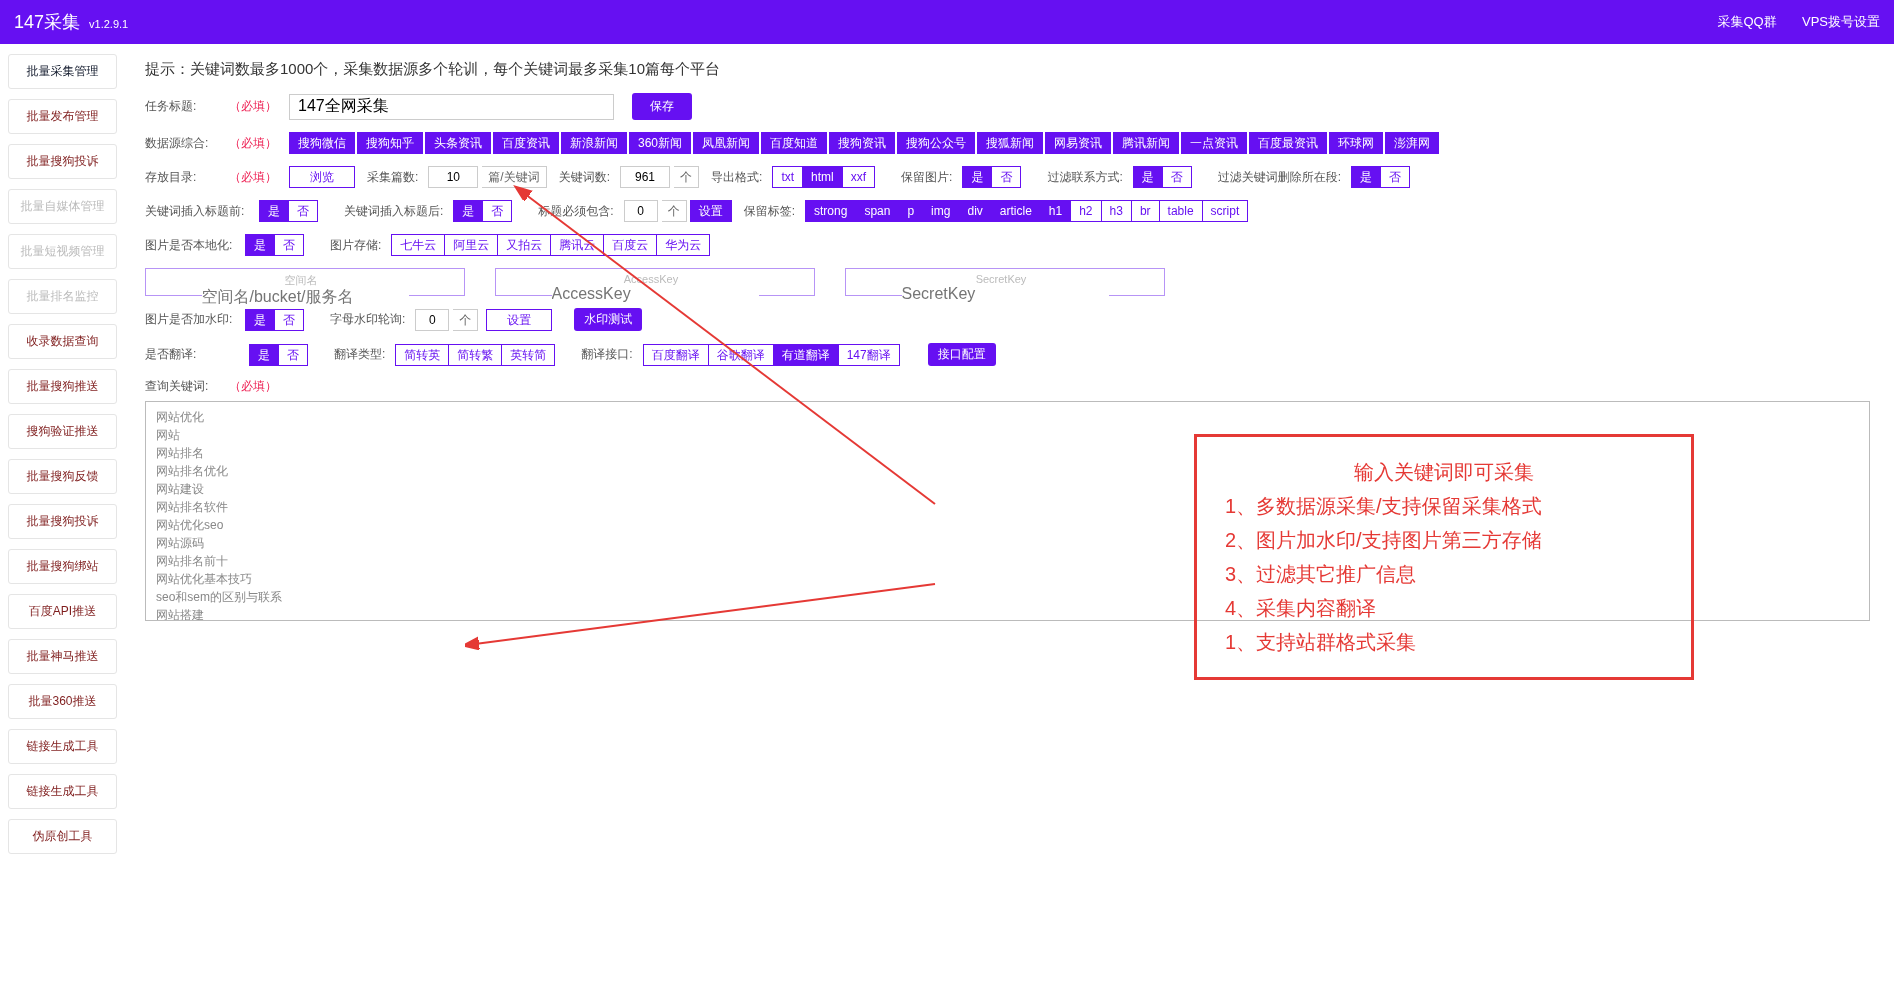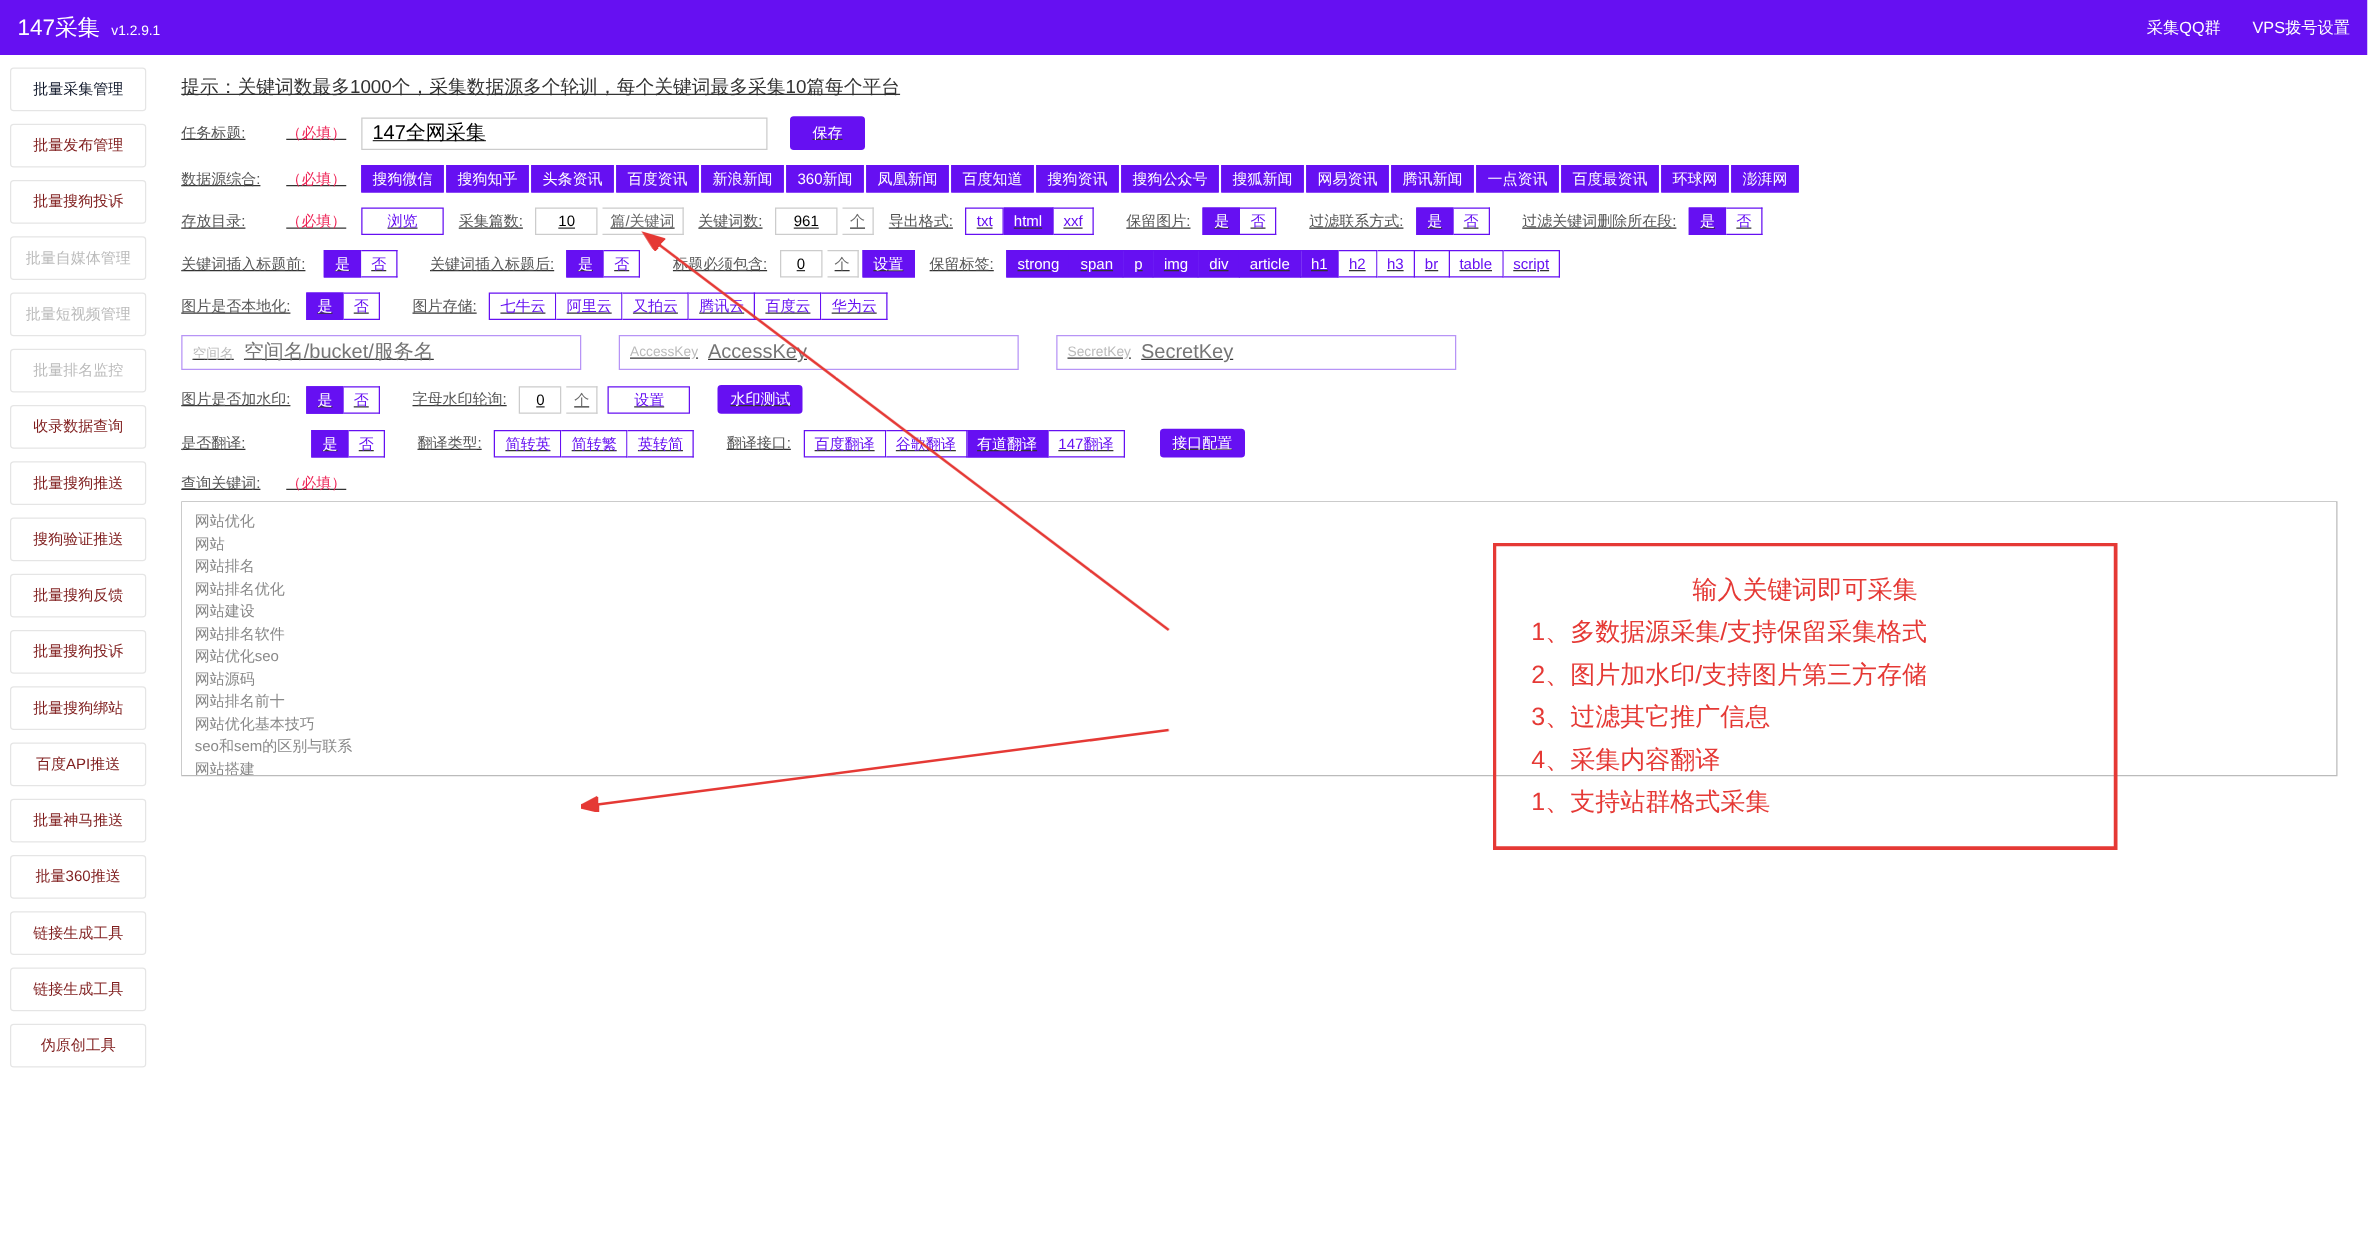--- a/index.html
+++ b/index.html
@@ -6,40 +6,40 @@
 body { font-family: "Microsoft YaHei", Arial, sans-serif; font-size: 12px; color: #333; background: #fff; }
 .header { background: #6610f2; color: #fff; height: 44px; display: flex; align-items: center; padding: 0 14px; justify-content: space-between; }
 .header .brand { font-size: 18px; font-weight: 500; }
 .header .brand .ver { font-size: 11px; margin-left: 4px; }
 .header .links a { color: #fff; text-decoration: none; margin-left: 22px; font-size: 13px; }
 .layout { display: flex; height: calc(100vh - 44px); }
 .sidebar { width: 125px; padding: 10px 8px; border-right: 0; overflow-y: auto; flex-shrink: 0; }
 .side-btn { display: block; width: 100%; background: #fff; border: 1px solid #e5e5e5; border-radius: 3px; padding: 8px 0; margin-bottom: 10px; font-size: 12px; cursor: pointer; color: #7f1d1d; text-align: center; }
 .side-btn.active { color: #0f172a; }
 .side-btn.disabled { color: #bbb; }
-.main { flex: 1; padding: 16px 20px; overflow: auto; position: relative; text-decoration: underline; }
+.main { flex: 1; padding: 16px 20px; overflow: auto; position: relative; }
 .tip { font-size: 15px; margin-bottom: 14px; }
 .row { display: flex; align-items: center; flex-wrap: wrap; margin-bottom: 12px; gap: 4px; }
 .lbl { width: 80px; font-size: 12px; color: #555; }
 .req { color: #e25; margin-right: 8px; }
 .text-input { border: 1px solid #ccc; padding: 4px 8px; height: 26px; font-size: 16px; }
 .title-input { width: 325px; }
 .btn { background: #6610f2; color: #fff; border: none; padding: 5px 18px; border-radius: 3px; cursor: pointer; font-size: 12px; margin-left: 14px; }
 .btn-sm { padding: 3px 10px; margin-left: 4px; }
 .ctrl-btn { border: 1px solid #6610f2; color: #6610f2; background: #fff; padding: 2px 20px; font-size: 12px; cursor: pointer; border-radius: 0; line-height: 16px; }
 .tag, .opt { display: inline-block; padding: 2px 8px; font-size: 12px; cursor: pointer; border: 1px solid #6610f2; line-height: 16px; }
 .tag { background: #6610f2; color: #fff; }
 .opt { background: #fff; color: #6610f2; }
 .opt.on { background: #6610f2; color: #fff; }
 .group { display: inline-flex; margin-right: 14px; }
 .group .opt + .opt { border-left: none; }
 .mini-input { width: 50px; text-align: center; border: 1px solid #ccc; height: 22px; font-size: 12px; padding: 0 4px; }
 .unit { border: 1px solid #ccc; border-left: none; height: 22px; line-height: 20px; padding: 0 6px; font-size: 12px; color: #666; }
 .seg-lbl { font-size: 12px; color: #555; margin-right: 6px; margin-left: 8px; }
-.outlined { border: 1px solid #b794f6; padding: 4px 8px; height: 28px; display: inline-flex; align-items: center; width: 320px; }
+.outlined { border: 1px solid #b794f6; padding: 4px 8px; height: 28px; display: inline-flex; align-items: center; width: 320px; flex-direction: column; }
 .outlined .ph { color: #bbb; font-size: 11px; margin-right: 8px; }
 .outlined input { border: none; outline: none; flex: 1; font-size: 16px; color: #888; }
 .kw-area { width: calc(100% - 4px); height: 220px; border: 1px solid #bbb; font-size: 12px; color: #888; padding: 6px 10px; line-height: 1.5; resize: none; font-family: inherit; }
 .annot-box { position: absolute; border: 3px solid #e53935; padding: 18px 28px; color: #e53935; font-size: 20px; line-height: 1.7; background: rgba(255,255,255,0); }
 .annot-box .t { text-align: center; }
 .arrow { position: absolute; stroke: #e53935; fill: #e53935; pointer-events: none; }
 .sidebar::-webkit-scrollbar, .main::-webkit-scrollbar { width: 8px; }
 .sidebar::-webkit-scrollbar-thumb, .main::-webkit-scrollbar-thumb { background: #ccc; border-radius: 4px; }
 </style>
 </head>

